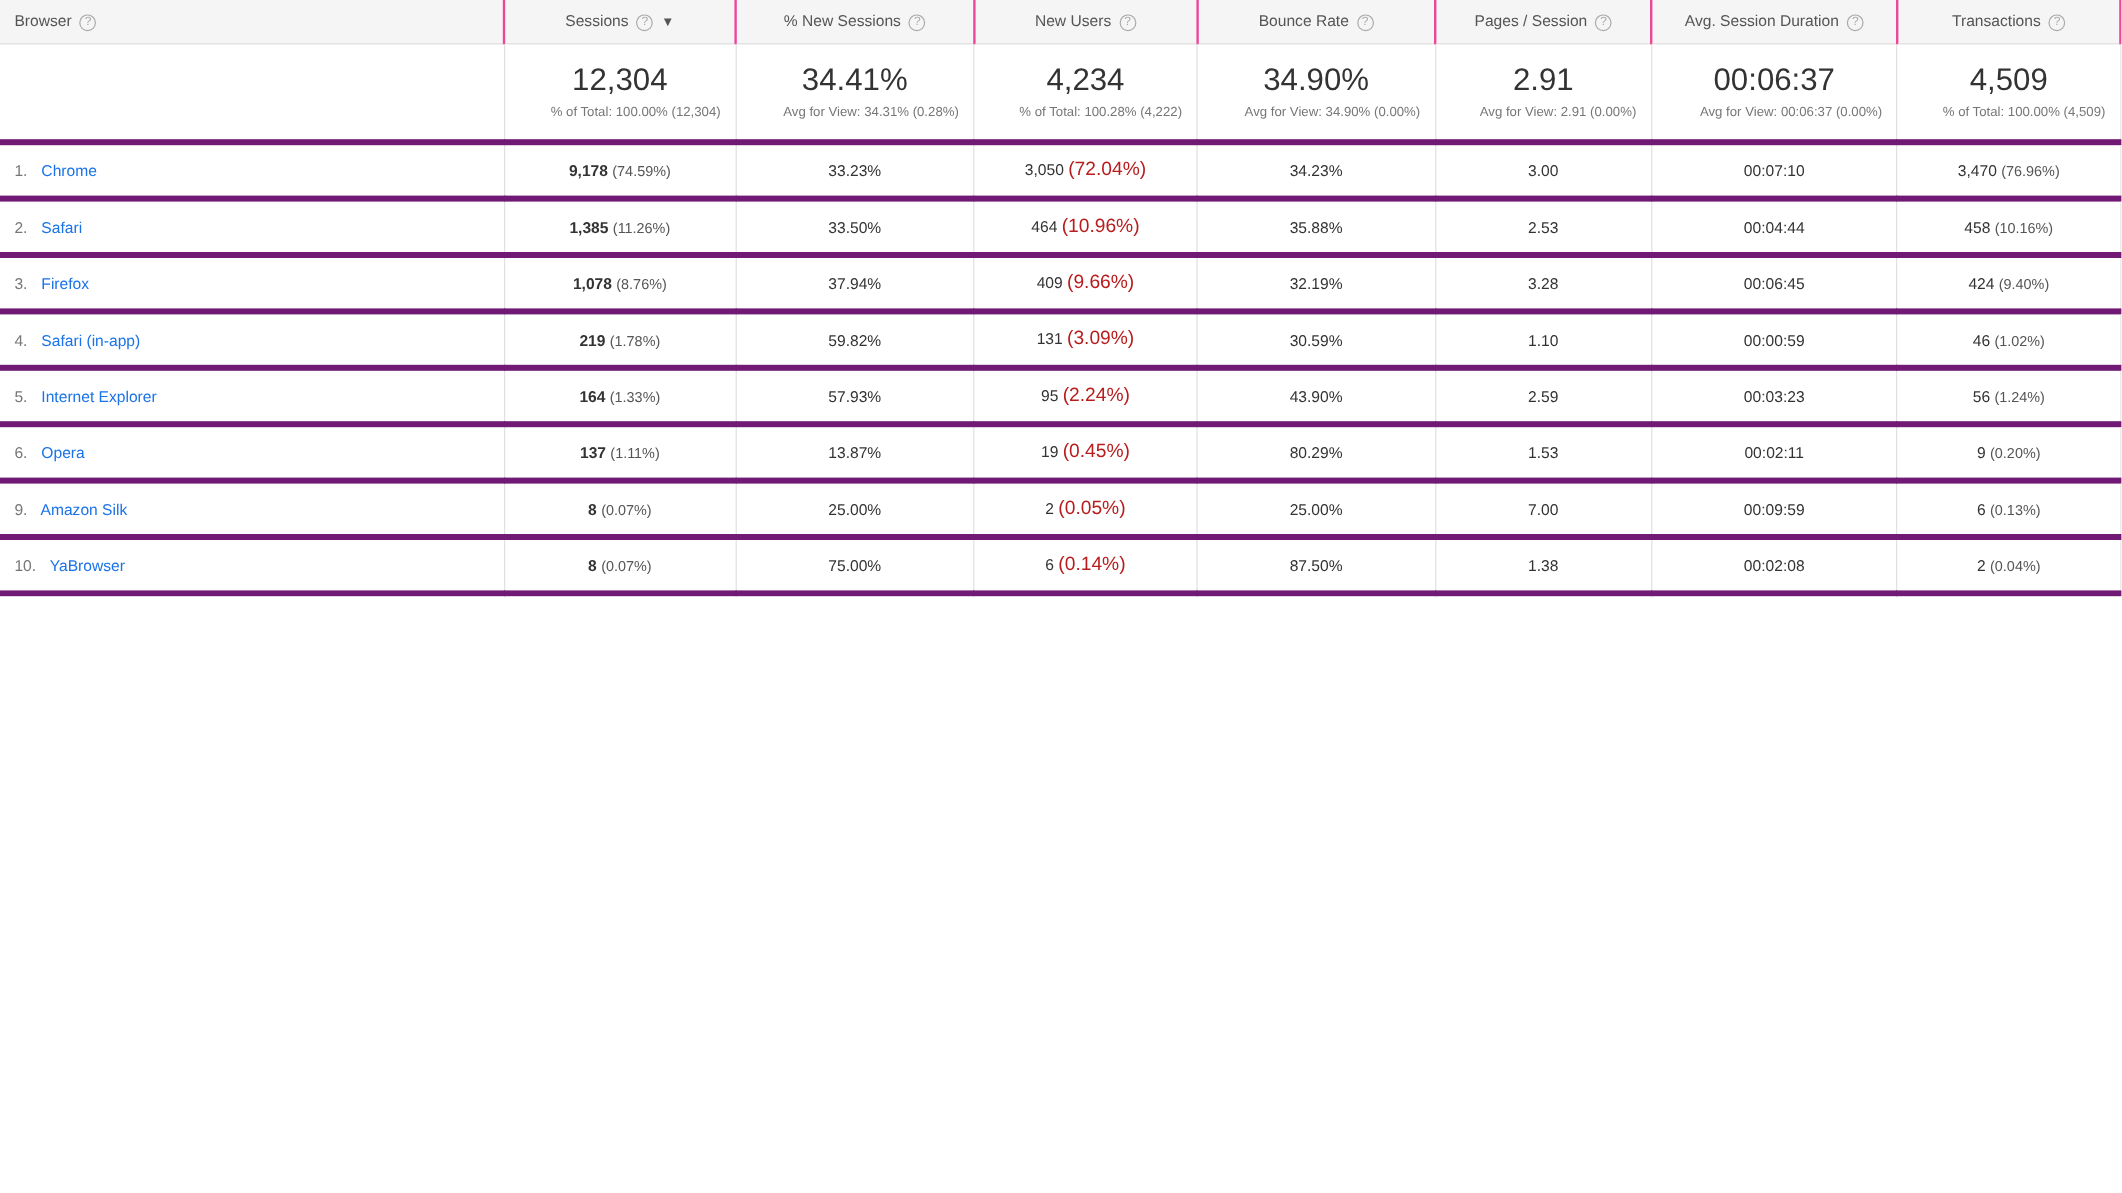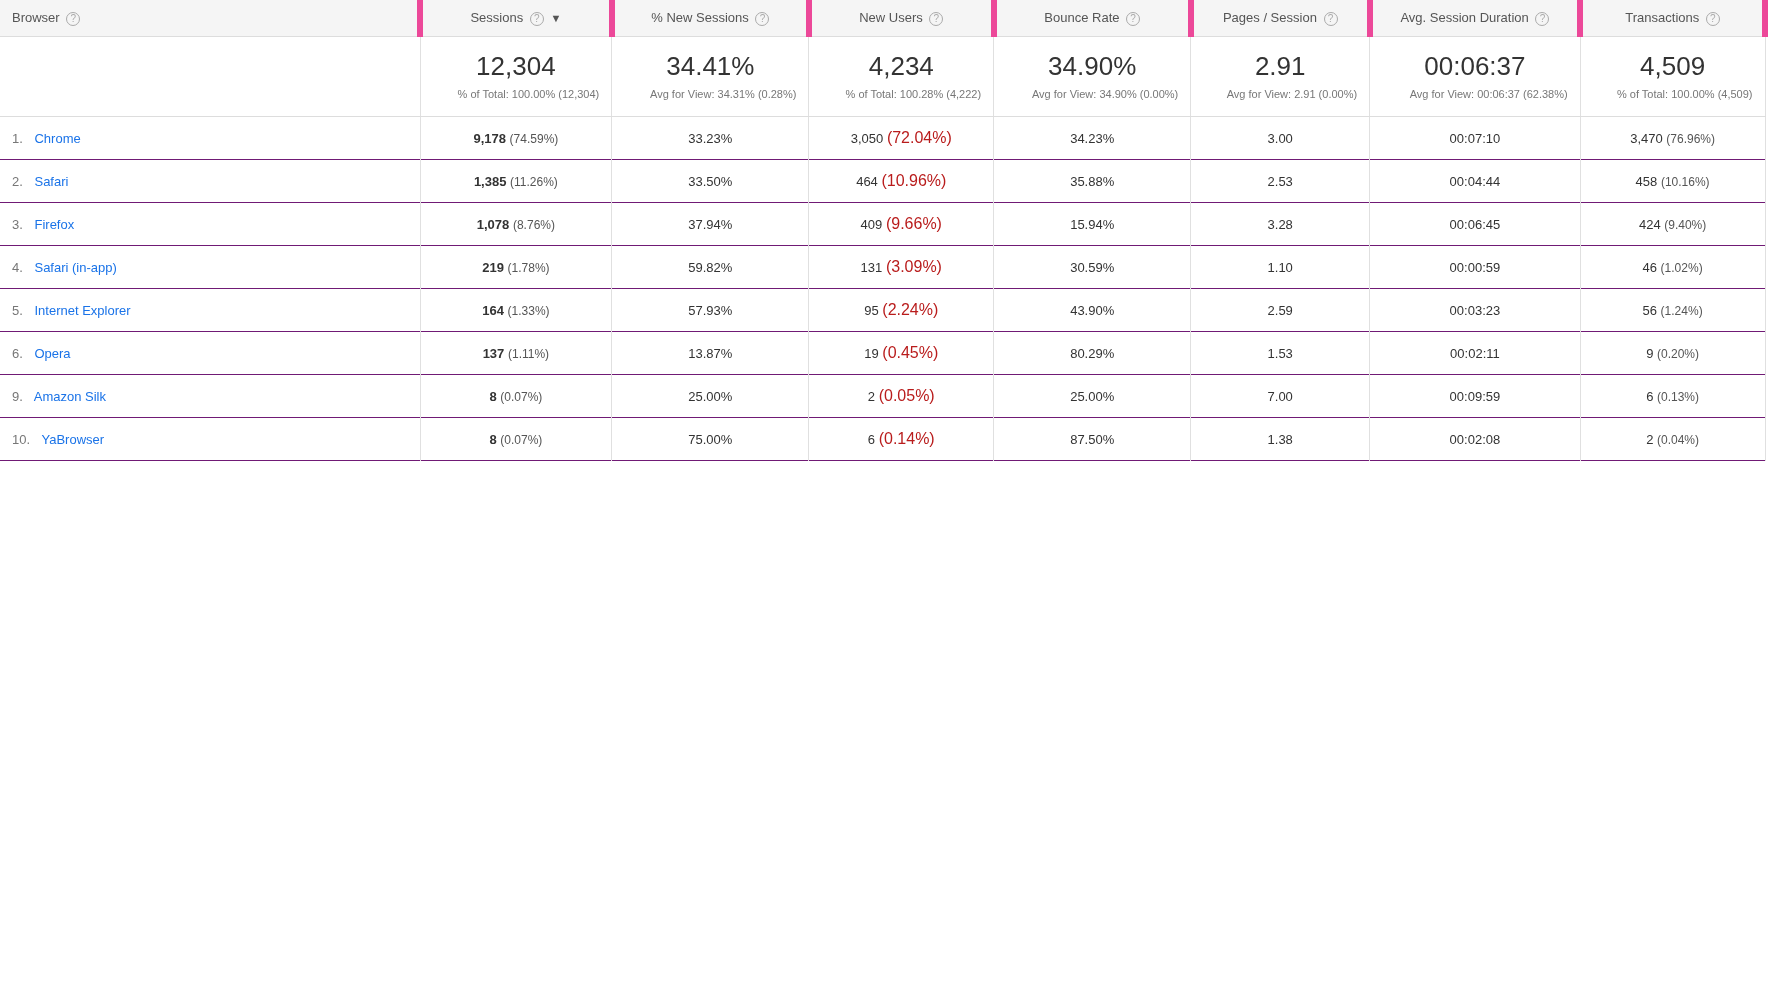--- a/index.html
+++ b/index.html
@@ -20,21 +20,21 @@
     thead tr {
       background: #f5f5f5;
       border-bottom: 1px solid #ddd;
     }
     thead th {
       padding: 10px 12px;
       text-align: center;
       font-weight: normal;
       font-size: 13px;
       color: #555;
-      border-right: 6px solid #ec4899;
+      border-right: 2px solid #ec4899;
       vertical-align: middle;
     }
     thead th:first-child {
       text-align: left;
       width: 420px;
     }
     thead th .help-icon {
       display: inline-block;
       width: 14px;
       height: 14px;
@@ -72,21 +72,21 @@
     }
     .totals-sub {
       font-size: 11px;
       color: #777;
       display: block;
       margin-top: 4px;
       line-height: 1.5;
       text-align: right;
     }
     tbody tr {
-      border-bottom: 1px solid #701a75;
+      border-bottom: 5px solid #701a75;
     }
     tbody td {
       padding: 12px 12px;
       border-right: 1px solid #e0e0e0;
       text-align: center;
       vertical-align: middle;
       color: #333;
     }
     tbody td:first-child {
       text-align: left;
@@ -179,21 +179,21 @@
         <td>
           <span class="totals-main">34.90%</span>
           <span class="totals-sub">Avg for View: 34.90% (0.00%)</span>
         </td>
         <td>
           <span class="totals-main">2.91</span>
           <span class="totals-sub">Avg for View: 2.91 (0.00%)</span>
         </td>
         <td>
           <span class="totals-main">00:06:37</span>
-          <span class="totals-sub">Avg for View: 00:06:37 (62.38%)</span>
+          <span class="totals-sub">Avg for View: 00:06:37 (0.00%)</span>
         </td>
         <td>
           <span class="totals-main">4,509</span>
           <span class="totals-sub">% of Total: 100.00% (4,509)</span>
         </td>
       </tr>
 
     <tr>
     <td>
       <span class="row-number">1.</span>
@@ -240,21 +240,21 @@
       <a class="browser-link">Firefox</a>
     </td>
     <td>
       <span class="sessions-value">1,078</span>
       <span class="sessions-pct"> (8.76%)</span>
     </td>
     <td>37.94%</td>
     <td>
       409 <span class="new-users-pct">(9.66%)</span>
     </td>
-    <td>15.94%</td>
+    <td>32.19%</td>
     <td>3.28</td>
     <td>00:06:45</td>
     <td>
       424 <span class="transactions-pct">(9.40%)</span>
     </td>
   </tr>
         <tr>
     <td>
       <span class="row-number">4.</span>
       <a class="browser-link">Safari (in-app)</a>

